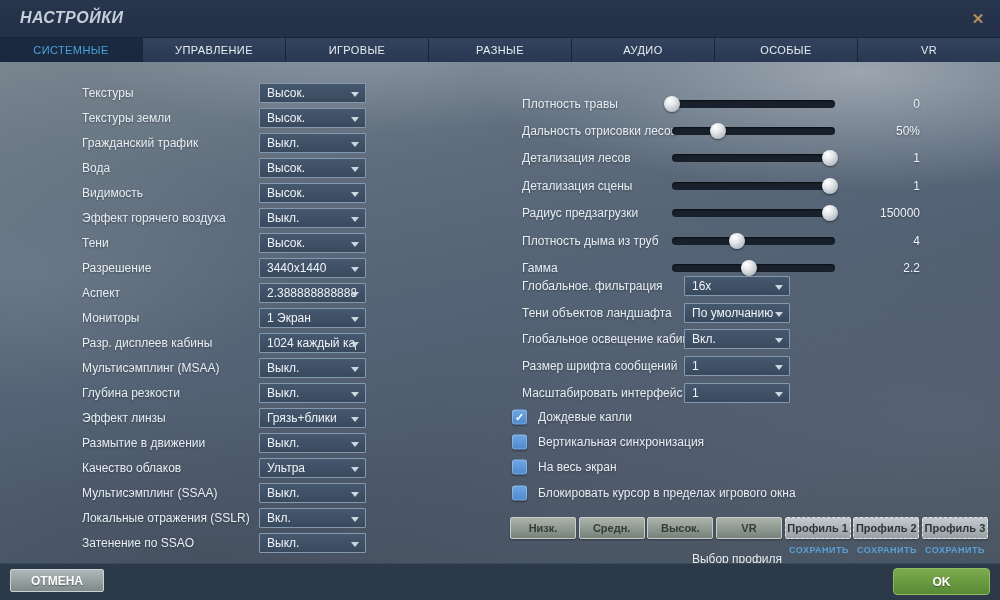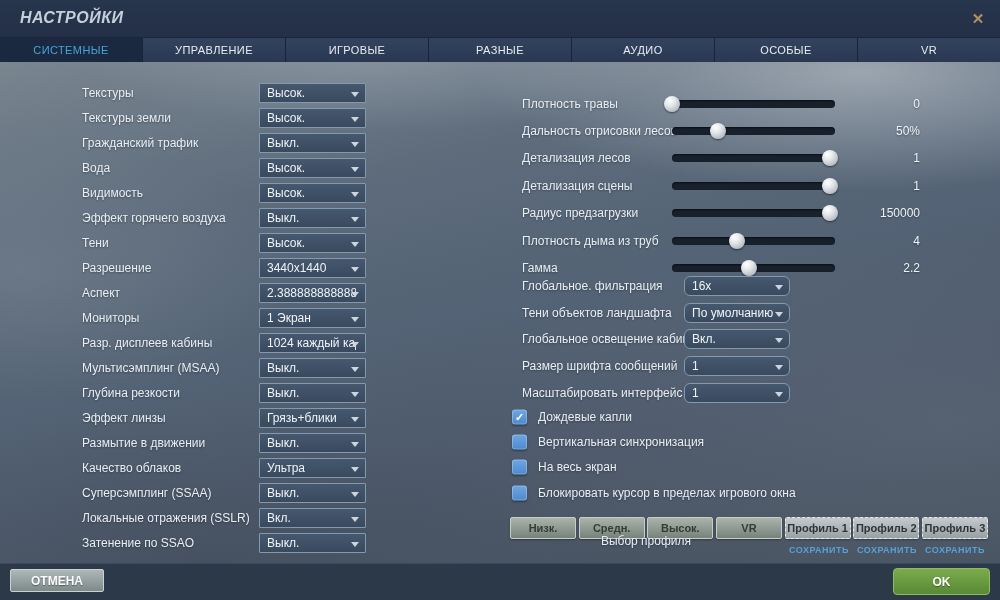--- a/index.html
+++ b/index.html
@@ -94,21 +94,21 @@
   }
   .sval {
     position:absolute; left:360px; width:60px; top:50%; transform:translateY(-50%);
     font-size:12px; color:#eef2f6; text-align:right; text-shadow:0 1px 2px rgba(20,28,40,.45);
   }
 
   
   .rdd-col { position:absolute; left:500px; top:211px; width:500px; }
   .rrow { position:relative; height:26.6px; }
   .rrow .lbl { position:absolute; left:22px; top:50%; transform:translateY(-50%); }
-  .rrow .dd { left:184px; width:106px;border-radius:6px; }
+  .rrow .dd { left:184px; width:106px; }
 
   
   .cb-col { position:absolute; left:500px; top:342px; width:500px; }
   .crow { position:relative; height:25.3px; }
   .cb {
     position:absolute; left:12px; top:50%; transform:translateY(-50%);
     width:15px; height:15px; border-radius:3px;
     background:linear-gradient(#6fa7e2,#4e89ce);
     box-shadow:inset 0 0 0 1px rgba(255,255,255,.25), 0 1px 2px rgba(0,0,0,.35);
     cursor:pointer;
@@ -132,21 +132,21 @@
     background:linear-gradient(#aab4ab,#76827a);
     border:1px solid #c7cec7; color:#353d33;
     box-shadow:0 1px 2px rgba(0,0,0,.35);
   }
   .profile-btn {
     background:linear-gradient(#c4cacd,#98a0a4);
     border:1px dashed #e6eaec; color:#2e3438;
     box-shadow:0 1px 2px rgba(0,0,0,.35);
   }
   .profile-caption {
-    position:absolute; left:510px; top:472px; width:272px; text-align:center;
+    position:absolute; left:510px; top:490px; width:272px; text-align:right;
     font-size:12px; color:#e9eef3; text-shadow:0 1px 2px rgba(20,28,40,.45);
   }
   .save-row {
     position:absolute; left:786px; top:483px; width:202px;
     display:flex; justify-content:space-between;align-items:flex-end;
   }
   .save-link {
     width:66px; text-align:center; font-size:9px; font-weight:bold;
     color:#58a0d8; letter-spacing:.5px; cursor:pointer;
   }
@@ -335,21 +335,21 @@
 
   <div class="row">
     <span class="lbl">Качество облаков</span>
     <div class="dd">
       <span class="ddv">Ультра</span>
       <span class="arrow"></span>
     </div>
   </div>
 
   <div class="row">
-    <span class="lbl">Суперсэмплинг (SSAA)</span>
+    <span class="lbl">Мультисэмплинг (SSAA)</span>
     <div class="dd">
       <span class="ddv">Выкл.</span>
       <span class="arrow"></span>
     </div>
   </div>
 
   <div class="row">
     <span class="lbl">Локальные отражения (SSLR)</span>
     <div class="dd">
       <span class="ddv">Вкл.</span>

